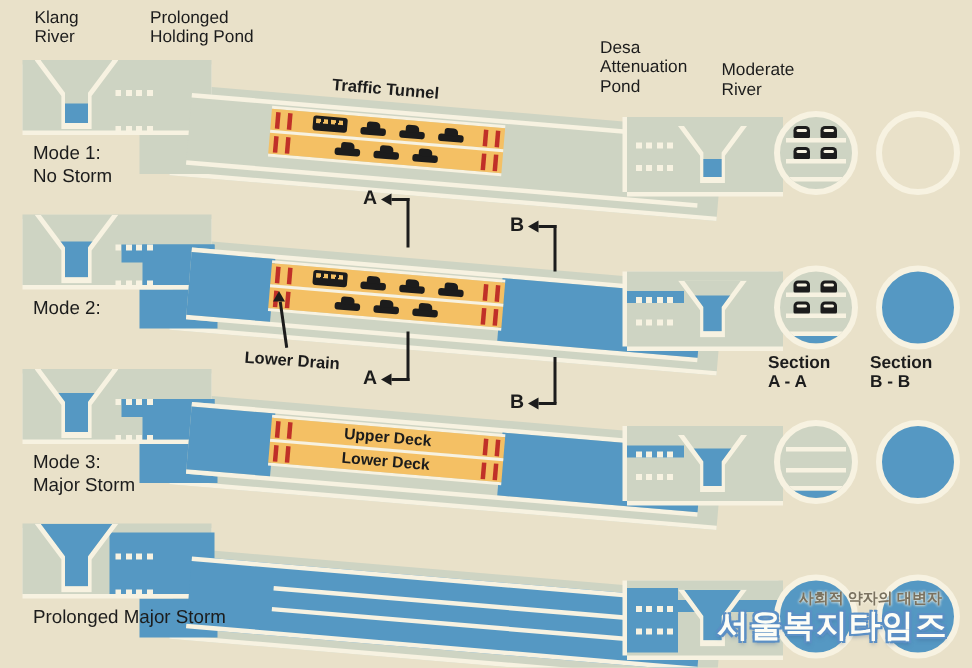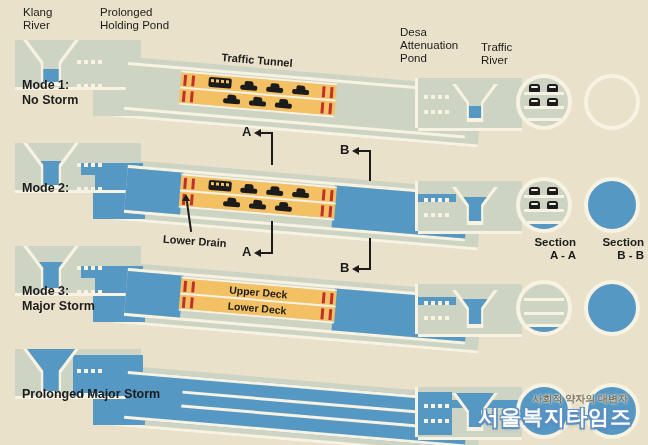--- a/index.html
+++ b/index.html
@@ -46,36 +46,36 @@
   .spill{position:absolute;left:66px;top:20px;width:62px;height:12px;background:var(--water)}
   .pondfill{position:absolute;left:80px;top:20px;width:48px;height:27px;background:var(--water)}
   .dash{position:absolute;width:27px;height:4px;
         background:repeating-linear-gradient(90deg,var(--cream) 0 4px,transparent 4px 7px)}
   .vch{position:absolute;top:0;width:56px;height:46px;background:var(--cream);
        clip-path:polygon(0 0,100% 0,68% 52%,68% 100%,32% 100%,32% 52%)}
   .vch.small{width:46px;height:38px}
   .vg{position:absolute;left:4px;right:4px;top:0;bottom:4px;background:var(--ground);
       clip-path:polygon(0 0,100% 0,66% 52%,66% 100%,34% 100%,34% 52%)}
   .vw{position:absolute;left:0;right:0;bottom:0;background:var(--water)}
-  .mlabel{position:absolute;left:22px;top:38px;font-size:12.5px;line-height:14.5px;font-weight:700}
+  .mlabel{position:absolute;left:22px;top:55px;font-size:12.5px;line-height:14.5px;font-weight:400}
   .ttlabel{position:absolute;left:222px;top:11px;font-size:11px;font-weight:700;
            transform:rotate(4.8deg);transform-origin:0 0;white-space:nowrap}
   .circ{position:absolute;top:34px;width:48px;height:48px;border:4px solid var(--cream);
         border-radius:50%;overflow:hidden;background:var(--ground)}
   .circ.aa{left:516px}
   .circ.bb{left:584px}
   .circ.empty{background:transparent}
   .circ.full{background:var(--water)}
   .cbar{position:absolute;left:4px;right:4px;height:3px;background:var(--cream)}
   .chord{position:absolute;left:0;right:0;top:40px;height:3px;background:var(--cream)}
   .cseg{position:absolute;left:0;right:0;top:43px;bottom:0;background:var(--water)}
   .fcar{position:absolute;width:11px;height:8px;background:var(--ink);border-radius:3px 3px 1px 1px}
   .fcar:after{content:"";position:absolute;left:2px;right:2px;top:1.5px;height:2.5px;
               background:var(--cream);border-radius:1px}
-  .slabel{position:absolute;top:236px;width:64px;text-align:right;
+  .slabel{position:absolute;top:236px;width:64px;text-align:left;
           font-size:11.5px;line-height:13px;font-weight:700}
   .smletter{position:absolute;font-size:13px;font-weight:700}
   .smh{position:absolute;width:12px;height:2px;background:var(--ink)}
   .smv{position:absolute;width:2px;background:var(--ink)}
   .smarrow{position:absolute;width:0;height:0;border-top:4px solid transparent;
            border-bottom:4px solid transparent;border-right:7px solid var(--ink)}
   .ldlabel{position:absolute;left:163px;top:235px;font-size:11px;font-weight:700;
            transform:rotate(4deg);white-space:nowrap}
   .ldline{position:absolute;left:188px;top:201px;width:2px;height:31px;background:var(--ink);
           transform:rotate(-8deg)}
@@ -99,21 +99,21 @@
 <div class="toplabel" style="left:100px;top:6px">
   <div>Prolonged</div>
   <div>Holding Pond</div>
 </div>
 <div class="toplabel" style="left:400px;top:26px">
   <div>Desa</div>
   <div>Attenuation</div>
   <div>Pond</div>
 </div>
 <div class="toplabel" style="left:481px;top:41px">
-  <div>Traffic</div>
+  <div>Moderate</div>
   <div>River</div>
 </div>
 
 <div class="row" style="top:40px">
   <div class="gband"></div>
   <div class="shaft"></div>
   <div class="lblock">
     <div class="vch" style="left:8px">
       <div class="vg">
           <div class="vw" style="height:30%"></div>

